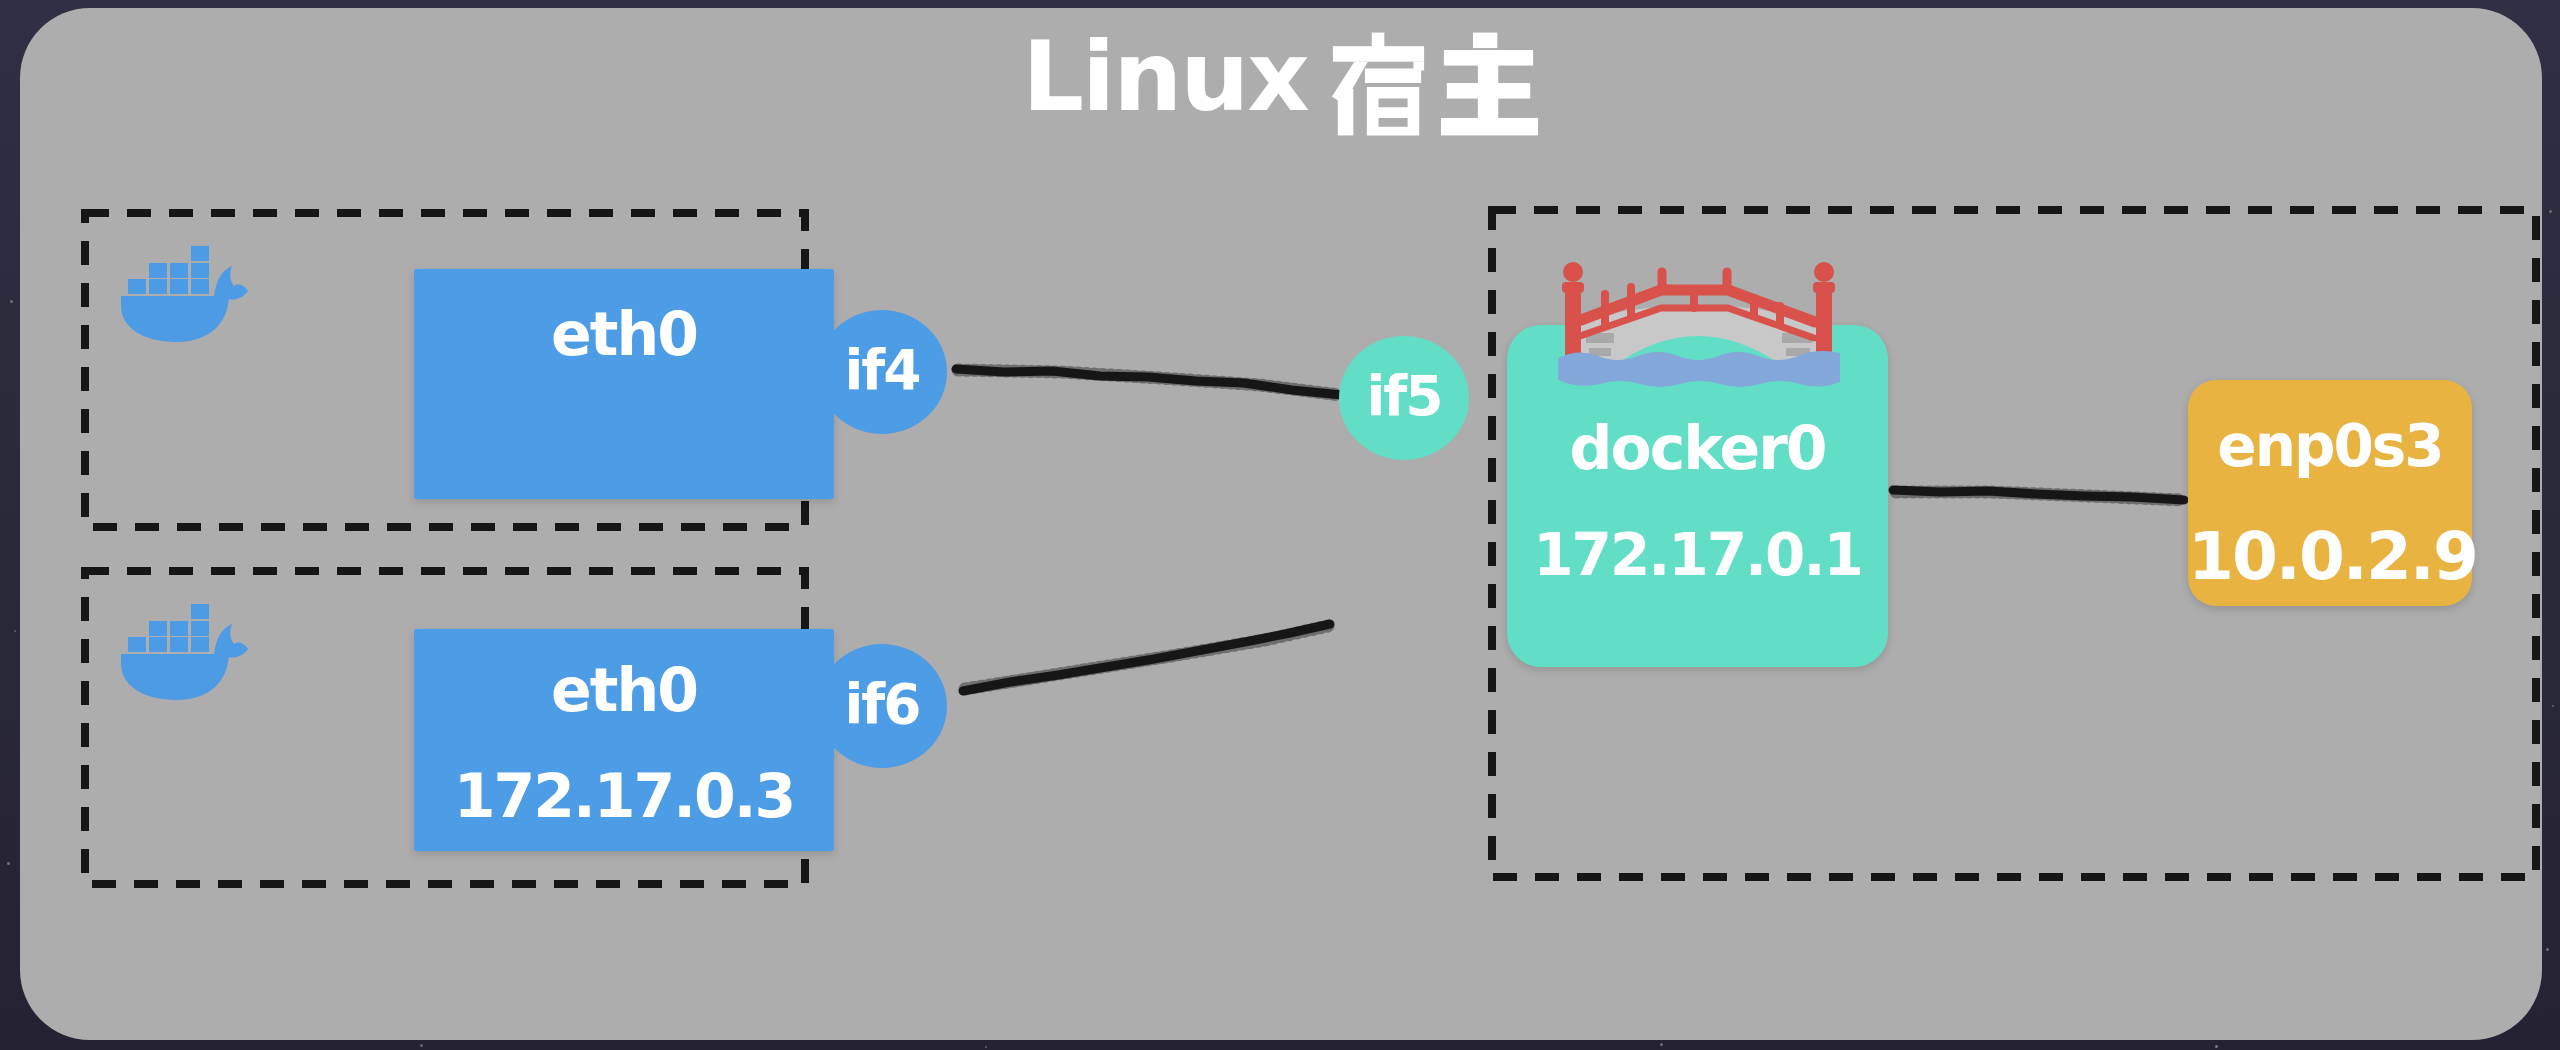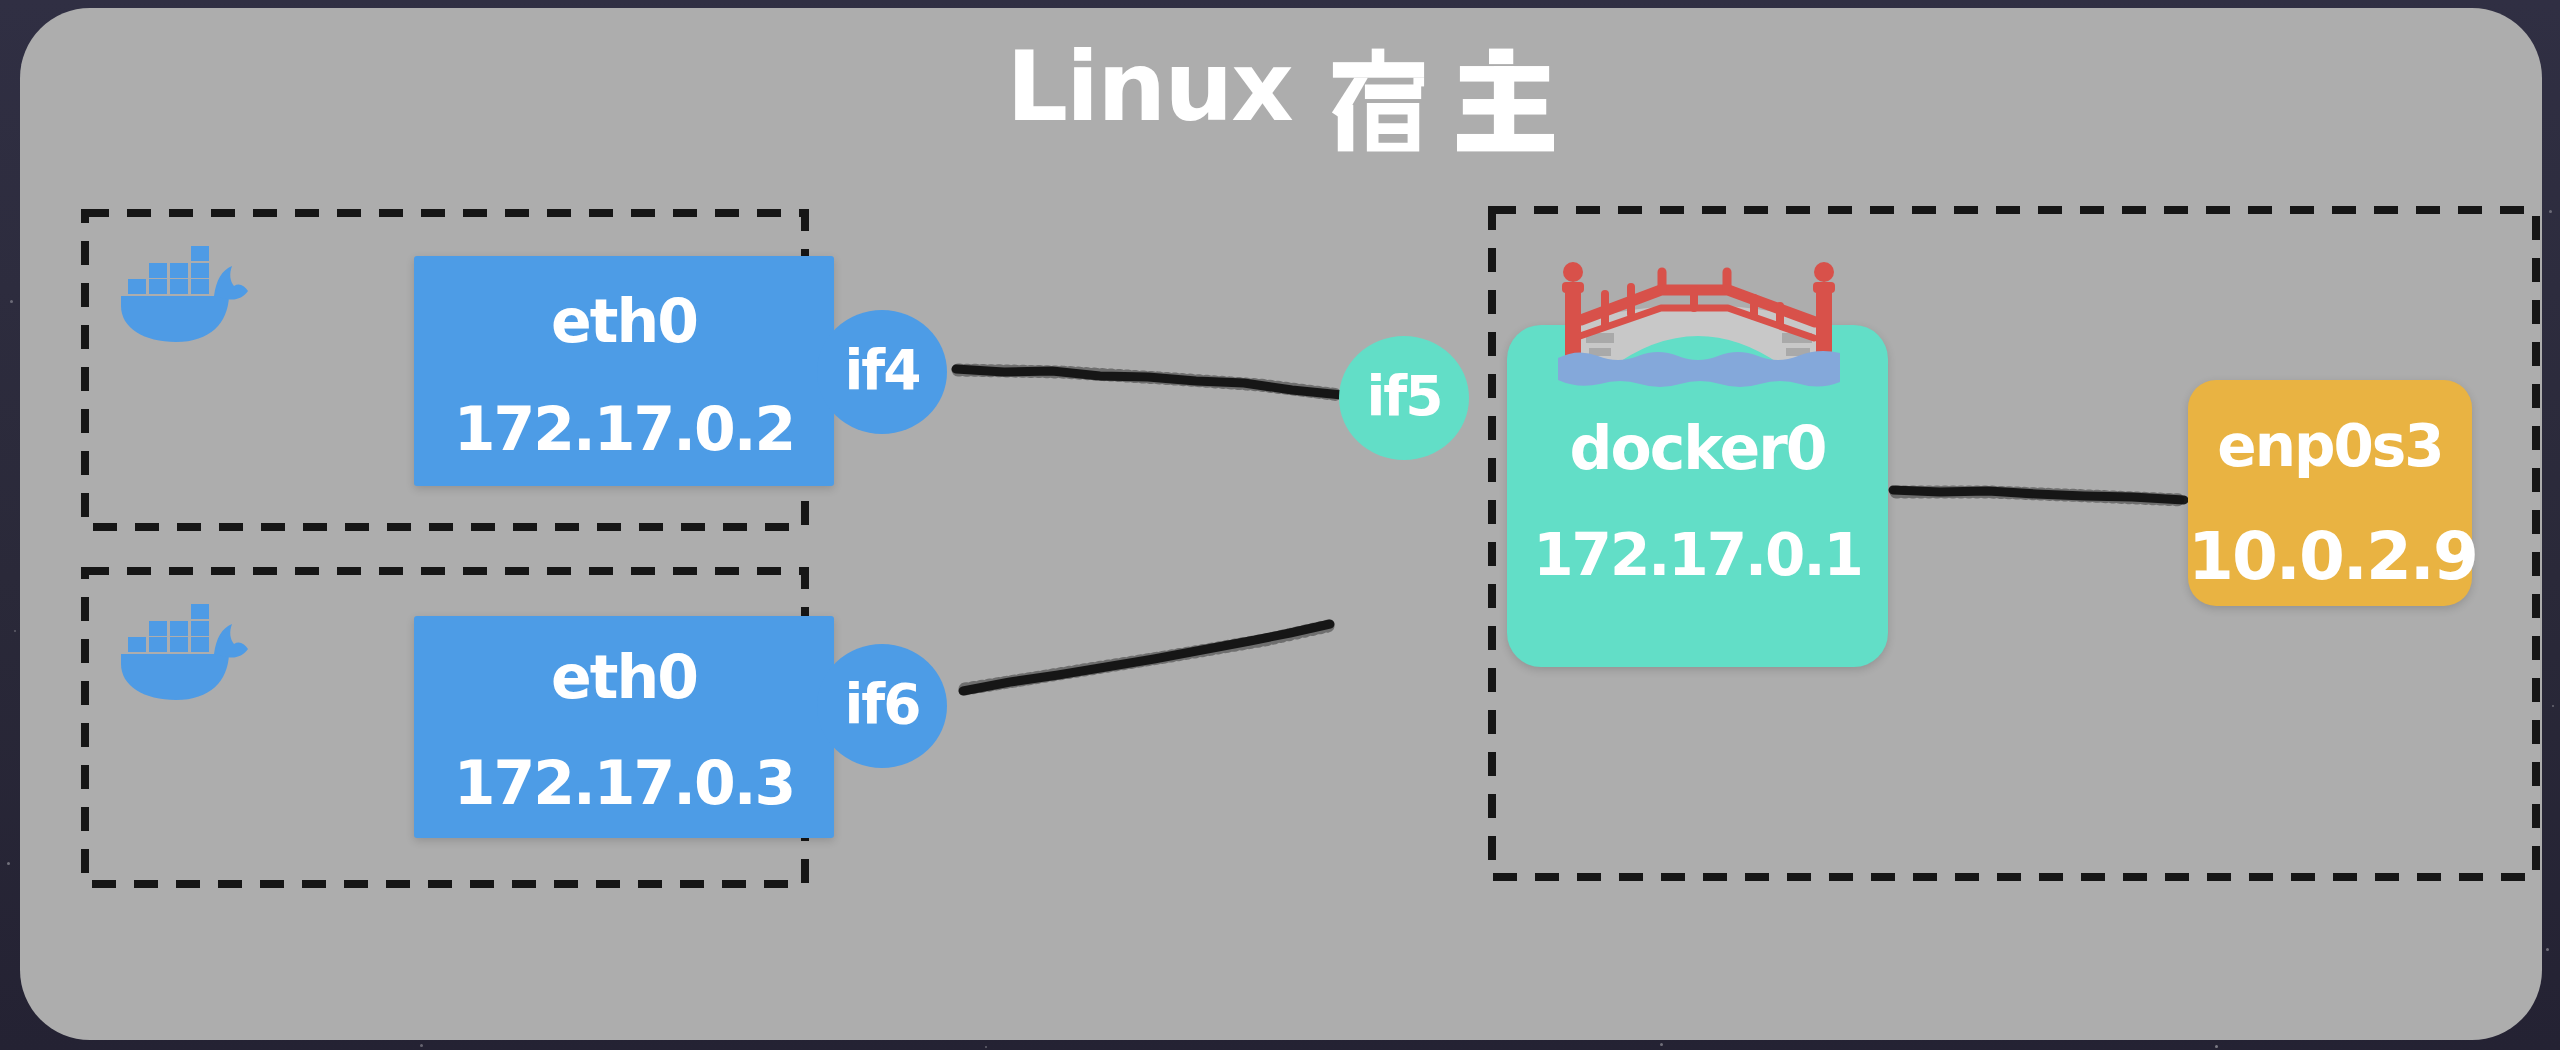--- a/index.html
+++ b/index.html
@@ -4,29 +4,29 @@
 <style>
   html,body{margin:0;padding:0;background:#262536;}
   #stage{position:relative;width:2560px;height:1050px;overflow:hidden;
          background:linear-gradient(180deg,#302f43 0%,#2a2939 55%,#242233 100%);
          font-family:"DejaVu Sans","Liberation Sans",sans-serif;}
   .star{position:absolute;background:#ffffff;border-radius:50%;}
   .canvas{position:absolute;left:20px;top:8px;width:2522px;height:1032px;
           background:#adadad;border-radius:70px;}
   .overlay{position:absolute;left:0;top:0;width:2560px;height:1050px;pointer-events:none;}
   .title{position:absolute;left:0;right:0;top:26px;height:120px;
-         display:flex;justify-content:center;align-items:flex-end;gap:16px;}
+         display:flex;justify-content:center;align-items:flex-start;gap:0;}
   .title-latin{color:#ffffff;font-size:97px;font-weight:800;letter-spacing:-2px;
                line-height:110px;transform:translateY(-4px);}
   .cjk{margin-left:22px;transform:translateY(6px);}
   .cjk + .cjk{margin-left:14px;}
   .node{position:absolute;color:#ffffff;font-weight:800;text-align:center;}
   .node .ln{position:absolute;left:0;right:0;letter-spacing:-2px;}
   .box-eth{width:420px;height:230px;background:#4d9ce6;border-radius:3px;
-           box-shadow:0 3px 8px rgba(0,0,0,0.15);}
+           box-shadow:0 3px 8px rgba(0,0,0,0.15);margin-top:13px;}
   .box-eth .ln1{top:30px;font-size:60px;}
   .box-eth .ln2{top:138px;font-size:60px;}
   .box-bridge{width:381px;height:342px;background:#62dec7;border-radius:34px;
               box-shadow:0 3px 8px rgba(0,0,0,0.15);}
   .box-bridge .ln1{top:88px;font-size:60px;}
   .box-bridge .ln2{top:196px;font-size:58px;}
   .box-ext{width:284px;height:226px;background:#e9b342;border-radius:28px;
            box-shadow:0 3px 8px rgba(0,0,0,0.15);}
   .box-ext .ln1{top:32px;font-size:58px;}
   .box-ext .ln2{top:138px;font-size:66px;}
@@ -123,21 +123,20 @@
         <rect x="31" y="33" width="18" height="15"></rect>
         <rect x="52" y="33" width="18" height="15"></rect>
         <rect x="73" y="33" width="18" height="15"></rect>
       <path d="M3,50 L111,50 C110,77 92,96 58,96 C26,96 3,82 3,60 Z"></path>
       <path d="M96,50 C98,34 104,24 114,20 C111,28 112,35 116,40 C121,37 126,39 130,45 C125,52 117,55 109,53 C104,52 99,51 96,50 Z"></path>
     </g>
   </svg>
 
   <div class="node box-eth" style="left:414px;top:256px">
     <div class="ln ln1">eth0</div>
-    <div class="ln ln2">172.17.0.2</div>
   </div>
 
   <div class="node box-eth" style="left:414px;top:616px;height:222px">
     <div class="ln ln1" style="top:26px">eth0</div>
     <div class="ln ln2" style="top:132px">172.17.0.3</div>
   </div>
 
   <div class="ifc blue" style="left:817px;top:310px">
     <span>if4</span>
   </div>

